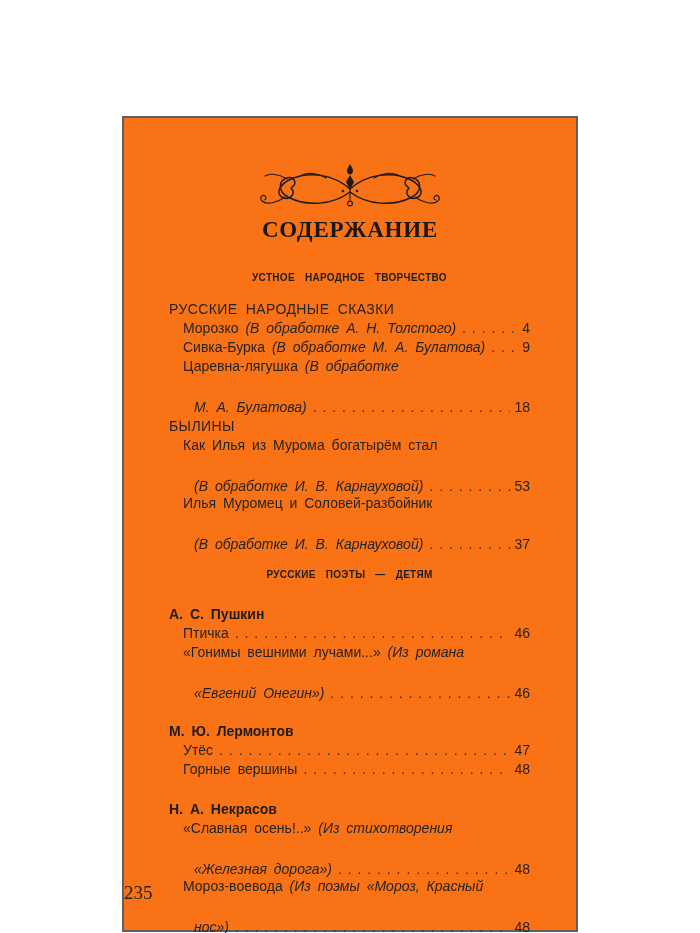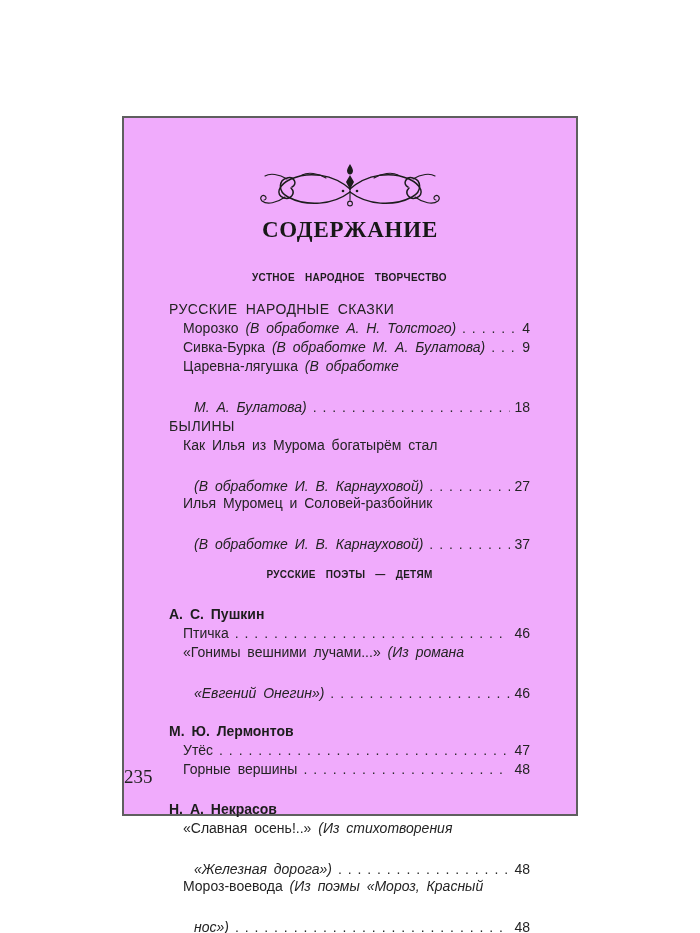--- a/index.html
+++ b/index.html
@@ -16,24 +16,24 @@
     width: 700px;
     height: 933px;
     background: #ffffff;
     overflow: hidden;
   }
   .sheet {
     position: absolute;
     left: 122px;
     top: 116px;
     width: 456px;
-    height: 700px;
+    height: 816px;
     box-sizing: border-box;
     border: 2px solid #5f5f5f;
-    background: #f0abfc;
+    background: #f97316;
   }
   .ornament {
     display: block;
     margin: 42px auto 0;
     width: 192px;
     height: 55px;
   }
   .book-title {
     margin-top: 2px;
     text-align: center;
@@ -161,21 +161,21 @@
           </div>
         </div>
 
         <div class="group-label">БЫЛИНЫ</div>
 
         <div class="entry">
           <div class="line-plain indent1">Как Илья из Мурома богатырём стал</div>
           <div class="line line-cont indent2">
             <span class="txt note">(В обработке И. В. Карнауховой)</span>
             <span class="dots">. . . . . . . . . . . . . . . . . . . . . . . . . . . . . . . . . . . . . . . . . . . . . . . . . . . . . . . .</span>
-            <span class="pg">27</span>
+            <span class="pg">53</span>
           </div>
         </div>
 
         <div class="entry">
           <div class="line-plain indent1">Илья Муромец и Соловей-разбойник</div>
           <div class="line line-cont indent2">
             <span class="txt note">(В обработке И. В. Карнауховой)</span>
             <span class="dots">. . . . . . . . . . . . . . . . . . . . . . . . . . . . . . . . . . . . . . . . . . . . . . . . . . . . . . . .</span>
             <span class="pg">37</span>
           </div>

